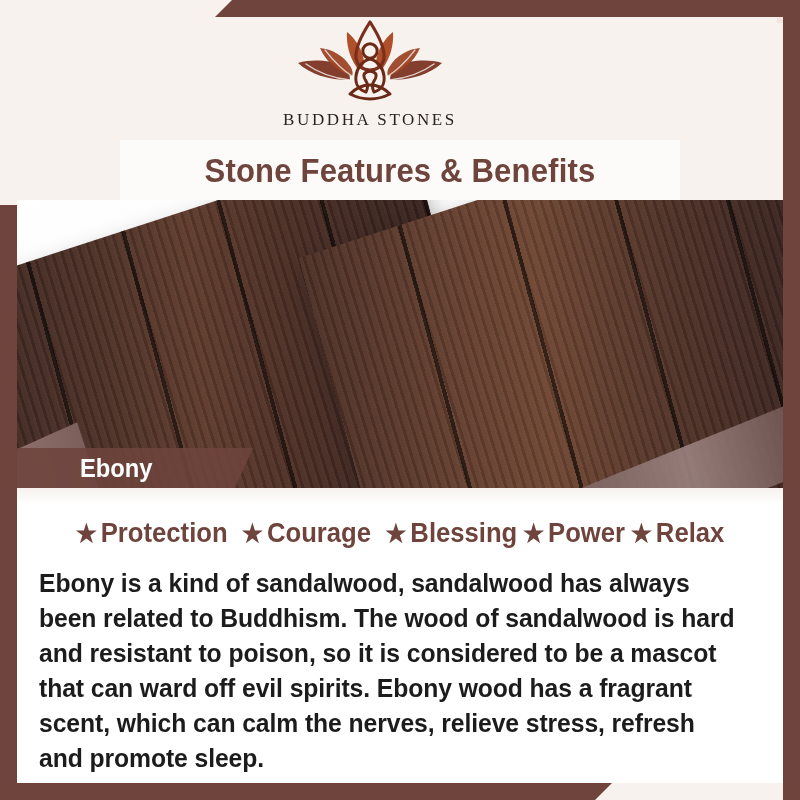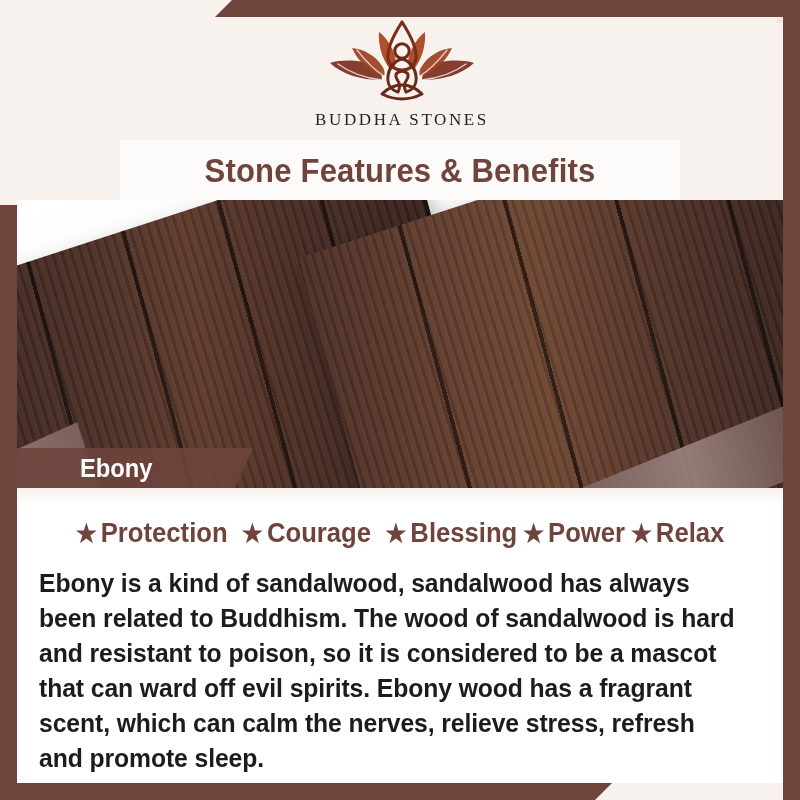--- a/index.html
+++ b/index.html
@@ -53,21 +53,20 @@
   .header {
     position: absolute;
     left: 0; top: 0; width: 800px; height: 200px;
     background: #f7f2ee;
     z-index: 1;
   }
   .logo-wrap {
     position: absolute;
     left: 0; top: 18px; width: 740px;
     text-align: center;
-    padding-left: 32px;
   }
   .logo-mark { display: block; margin: 0 auto; }
   .logo-text {
     display: block;
     margin-top: 2px;
     font-family: "Liberation Serif", serif;
     font-size: 17px;
     letter-spacing: 2.6px;
     color: #2b2220;
     font-weight: 400;

